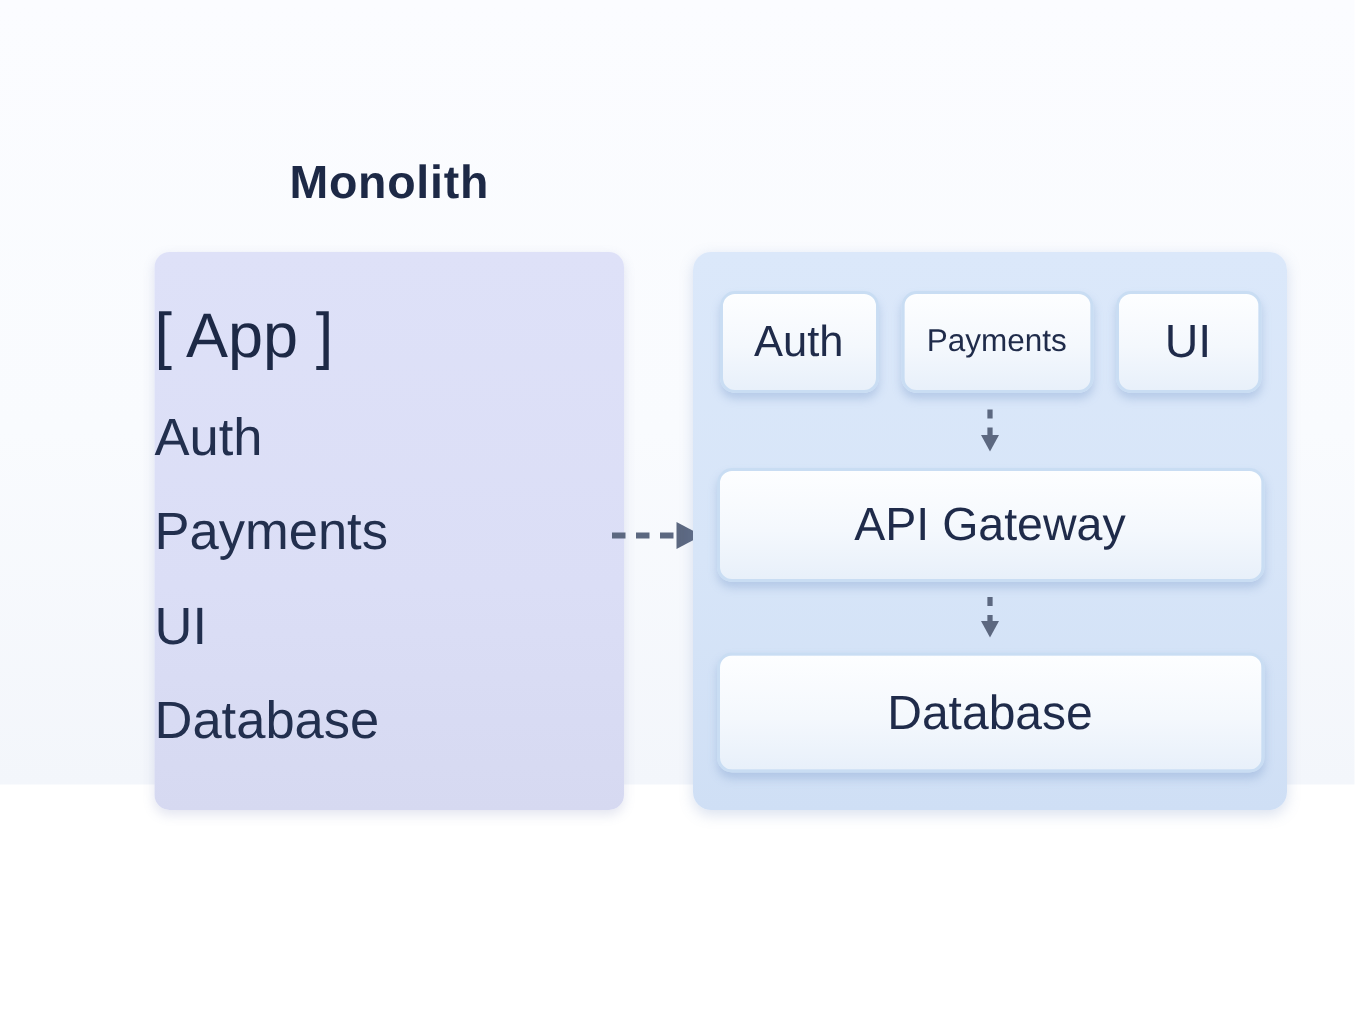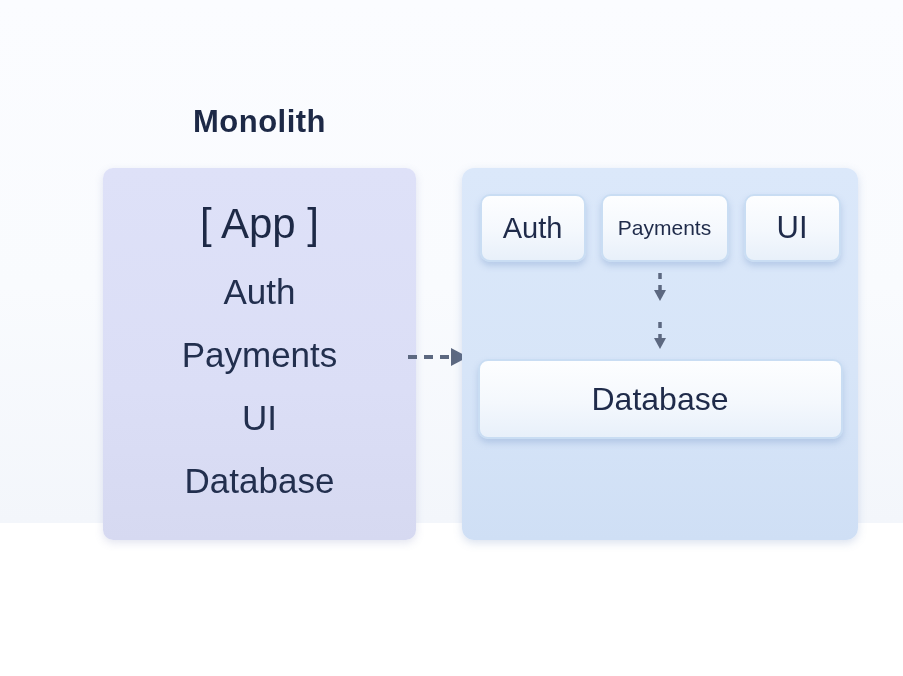--- a/index.html
+++ b/index.html
@@ -28,21 +28,21 @@
   
   .monolith-panel {
     position: absolute;
     left: 103px; top: 168px;
     width: 313px; height: 372px;
     background: linear-gradient(180deg, #dee1f8 0%, #dbdef6 60%, #d6d9f1 100%);
     border-radius: 10px;
     box-shadow: 0 3px 8px rgba(100, 110, 170, 0.18);
     display: flex;
     flex-direction: column;
-    align-items: center;
+    align-items: flex-start;
     padding-top: 20px;
     box-sizing: border-box;
   }
   .mono-app {
     font-size: 42px;
     line-height: 72px;
     color: #1d2946;
     white-space: pre;
   }
   .mono-item {
@@ -127,20 +127,21 @@
       <div class="card card-ui">UI</div>
     </div>
 
     <div class="varrow-1">
       <svg width="14" height="34" viewBox="0 0 14 34">
         <line x1="7" y1="3" x2="7" y2="20" stroke="#5c6880" stroke-width="3.5" stroke-dasharray="6 6"></line>
         <polygon points="1,20 13,20 7,31" fill="#5c6880"></polygon>
       </svg>
     </div>
 
+    <div class="card card-gateway">API Gateway</div>
 
     <div class="varrow-2">
       <svg width="14" height="32" viewBox="0 0 14 32">
         <line x1="7" y1="2" x2="7" y2="18" stroke="#5c6880" stroke-width="3.5" stroke-dasharray="6 6"></line>
         <polygon points="1,18 13,18 7,29" fill="#5c6880"></polygon>
       </svg>
     </div>
 
     <div class="card card-database">Database</div>
 

